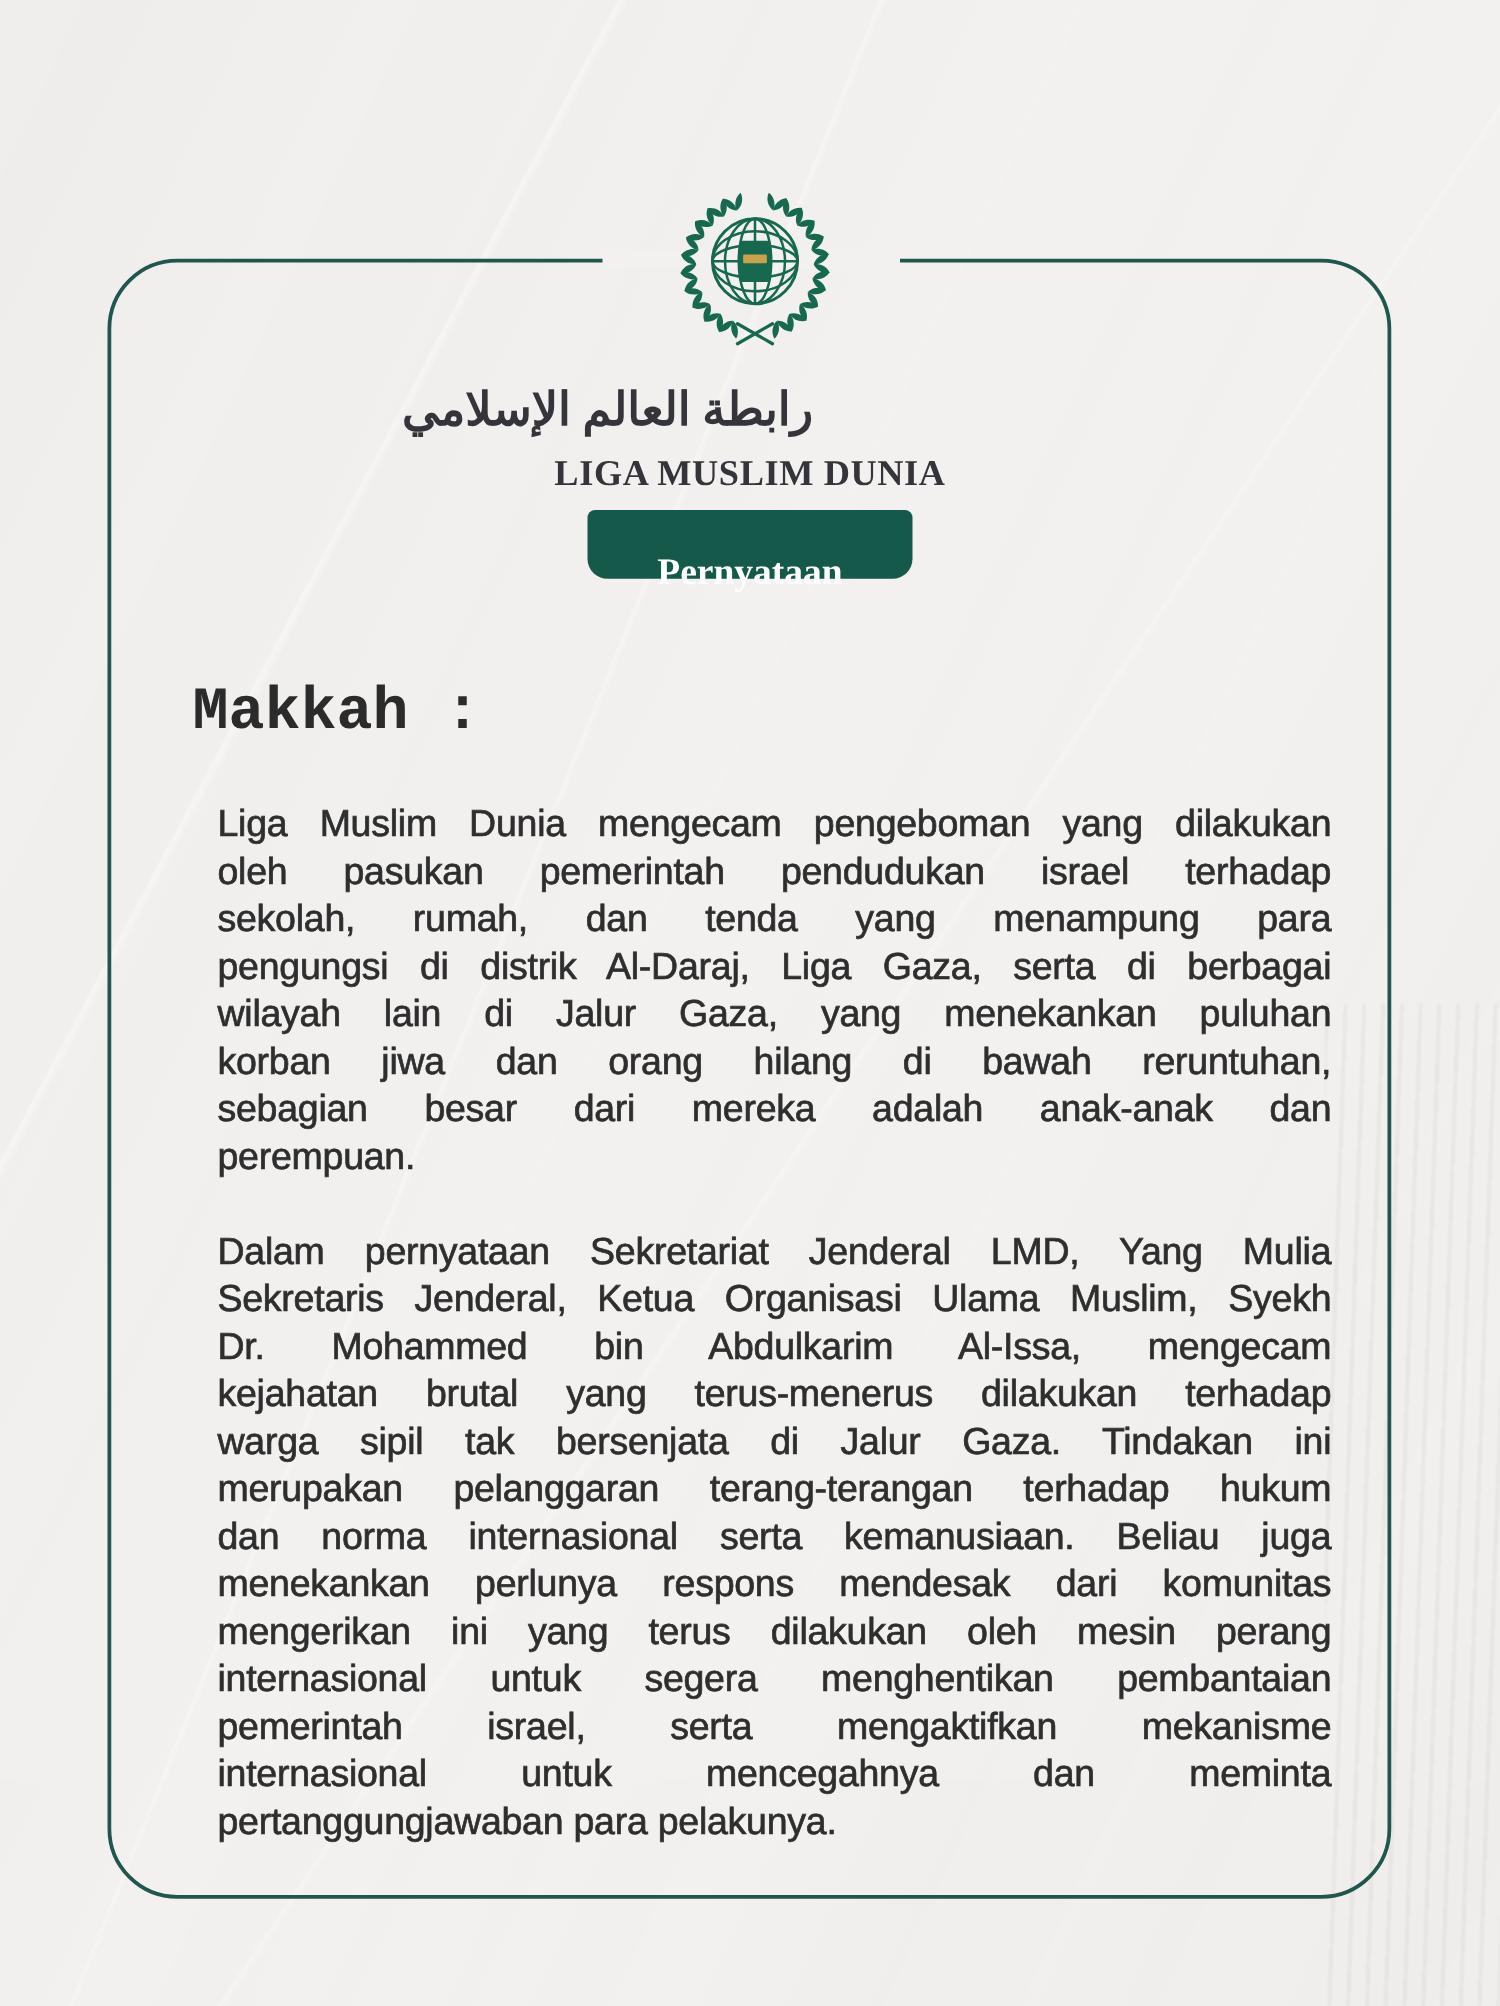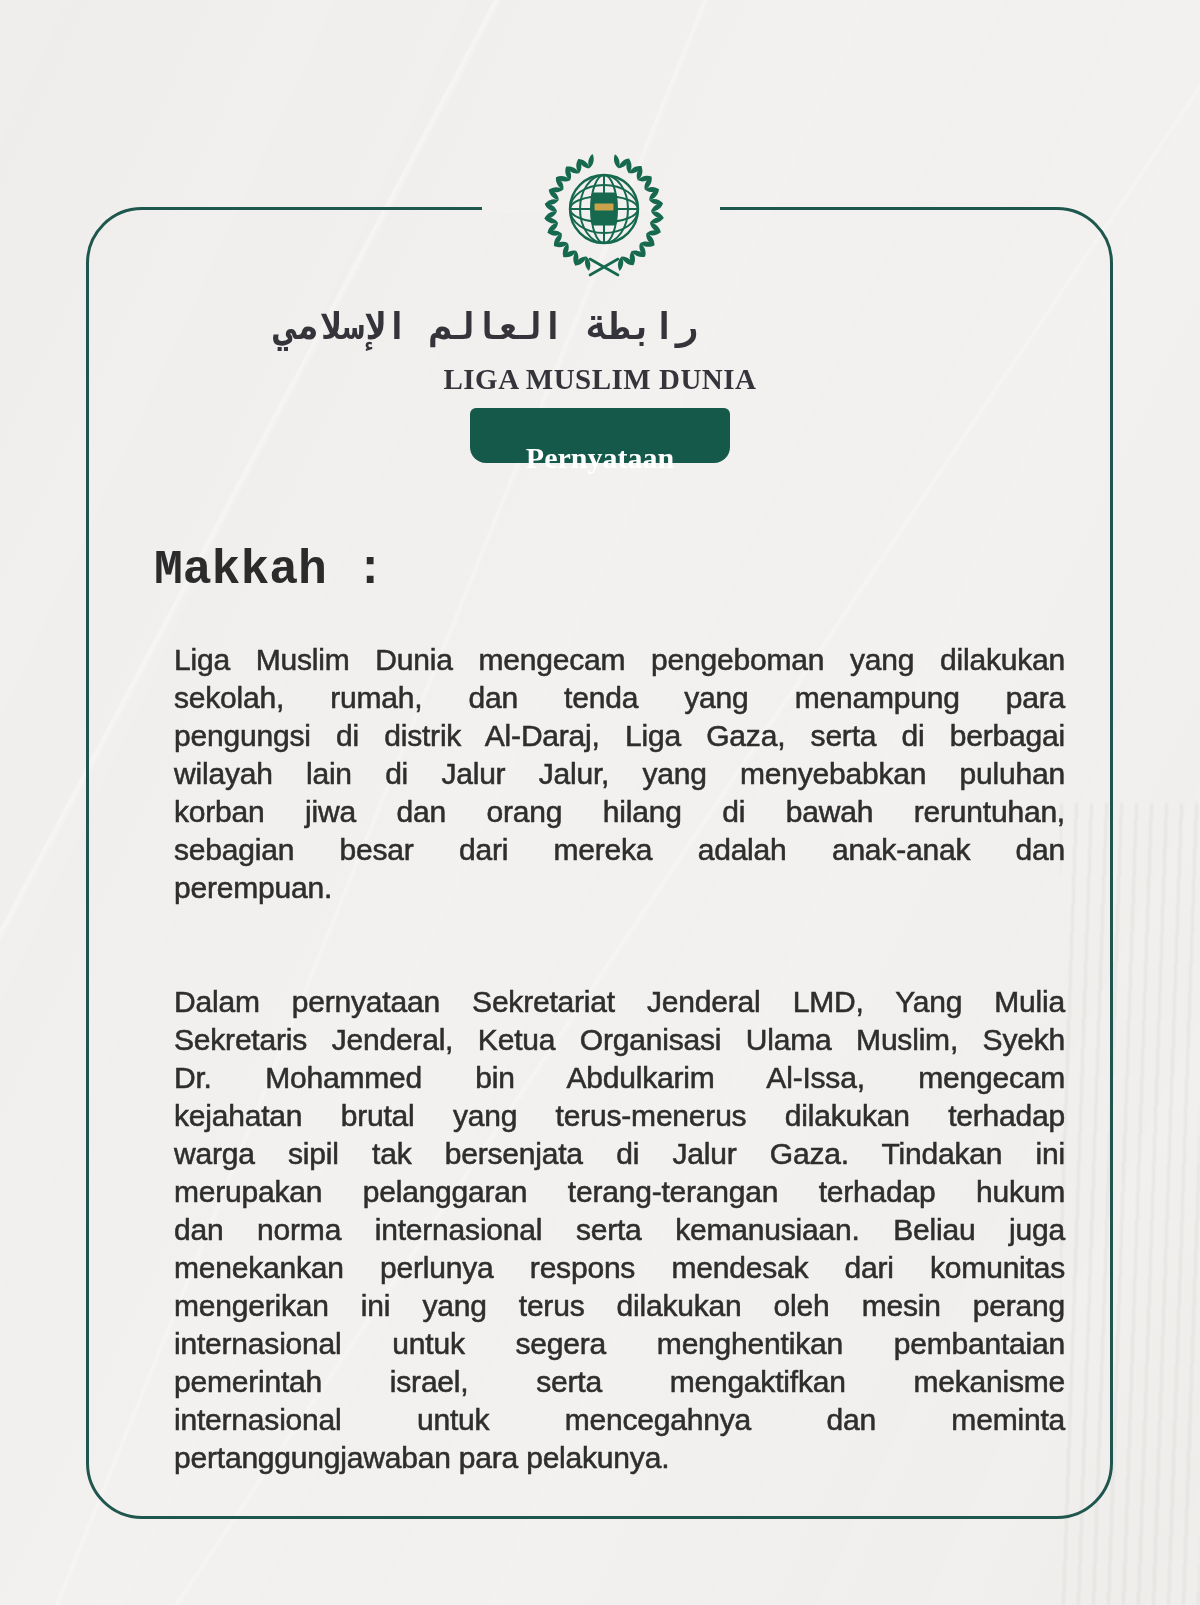--- a/index.html
+++ b/index.html
@@ -39,21 +39,21 @@
     border:3px solid var(--frame-border);border-radius:56px;
     box-sizing:border-box;
   }
   .frame-gap{
     position:absolute;left:482px;top:200px;width:238px;height:14px;
     background:var(--page-bg);
   }
   .logo{position:absolute;left:534px;top:149px;width:140px;height:132px;}
   .arabic-title{
     position:absolute;left:0;top:296px;width:972px;height:66px;line-height:66px;
-    text-align:center;font-family:Liberation Mono, monospace;font-weight:bold;
+    text-align:center;font-family:Liberation Serif, serif;font-weight:bold;
     font-size:37px;color:var(--org-title-text);
   }
   .org-title{
     position:absolute;left:0;top:363px;width:1200px;text-align:center;
     font-family:"Liberation Serif",serif;font-weight:bold;font-size:29px;
     letter-spacing:.5px;color:var(--org-title-text);
   }
   .badge{
     position:absolute;left:470px;top:408px;width:260px;height:55px;
     background:var(--badge-bg);border-radius:6px 6px 16px 16px;
@@ -202,23 +202,24 @@
   <div class="org-title">LIGA MUSLIM DUNIA</div>
 
   <div class="badge">
     <span class="badge-label">Pernyataan</span>
   </div>
 
   <div class="location-heading">Makkah :</div>
 
   <div class="para para-1">
       <div class="jline">Liga Muslim Dunia mengecam pengeboman yang dilakukan</div>
+      <div class="jline">oleh pasukan pemerintah pendudukan israel terhadap</div>
       <div class="jline">sekolah, rumah, dan tenda yang menampung para</div>
       <div class="jline">pengungsi di distrik Al-Daraj, Liga Gaza, serta di berbagai</div>
-      <div class="jline">wilayah lain di Jalur Jalur, yang menyebabkan puluhan</div>
+      <div class="jline">wilayah lain di Jalur Gaza, yang menekankan puluhan</div>
       <div class="jline">korban jiwa dan orang hilang di bawah reruntuhan,</div>
       <div class="jline">sebagian besar dari mereka adalah anak-anak dan</div>
       <div class="jline jlast">perempuan.</div>
     </div>
 
   <div class="para para-2">
       <div class="jline">Dalam pernyataan Sekretariat Jenderal LMD, Yang Mulia</div>
       <div class="jline">Sekretaris Jenderal, Ketua Organisasi Ulama Muslim, Syekh</div>
       <div class="jline">Dr. Mohammed bin Abdulkarim Al-Issa, mengecam</div>
       <div class="jline">kejahatan brutal yang terus-menerus dilakukan terhadap</div>

